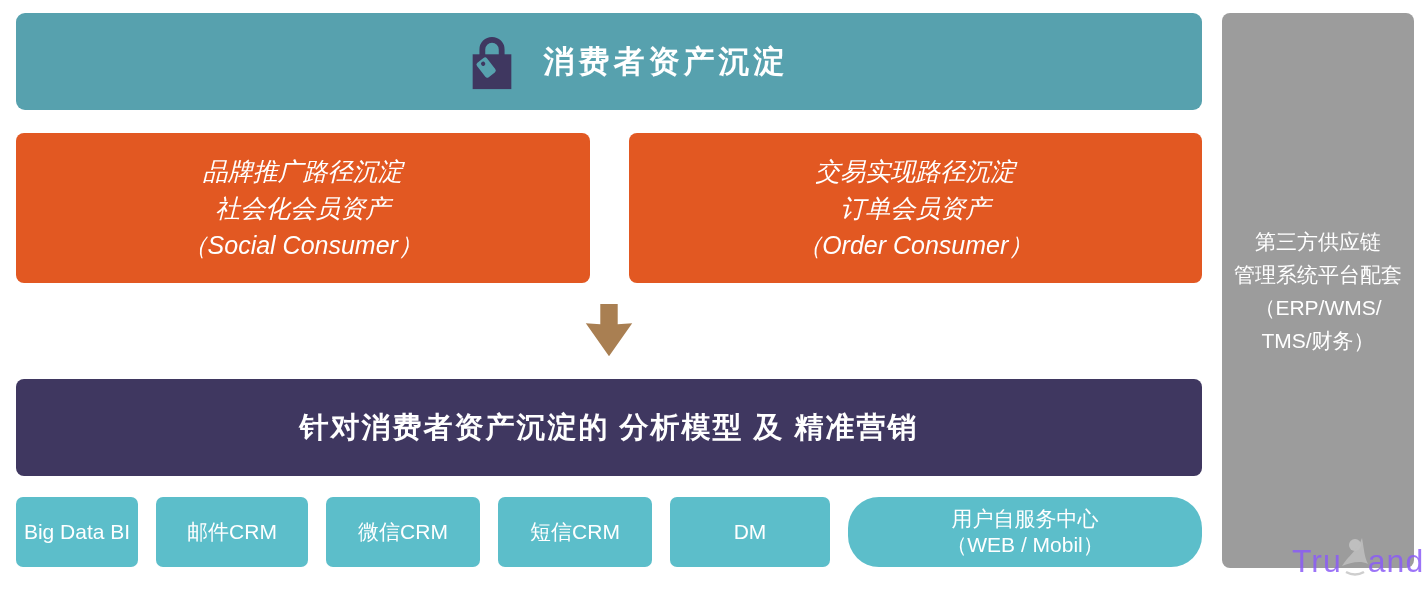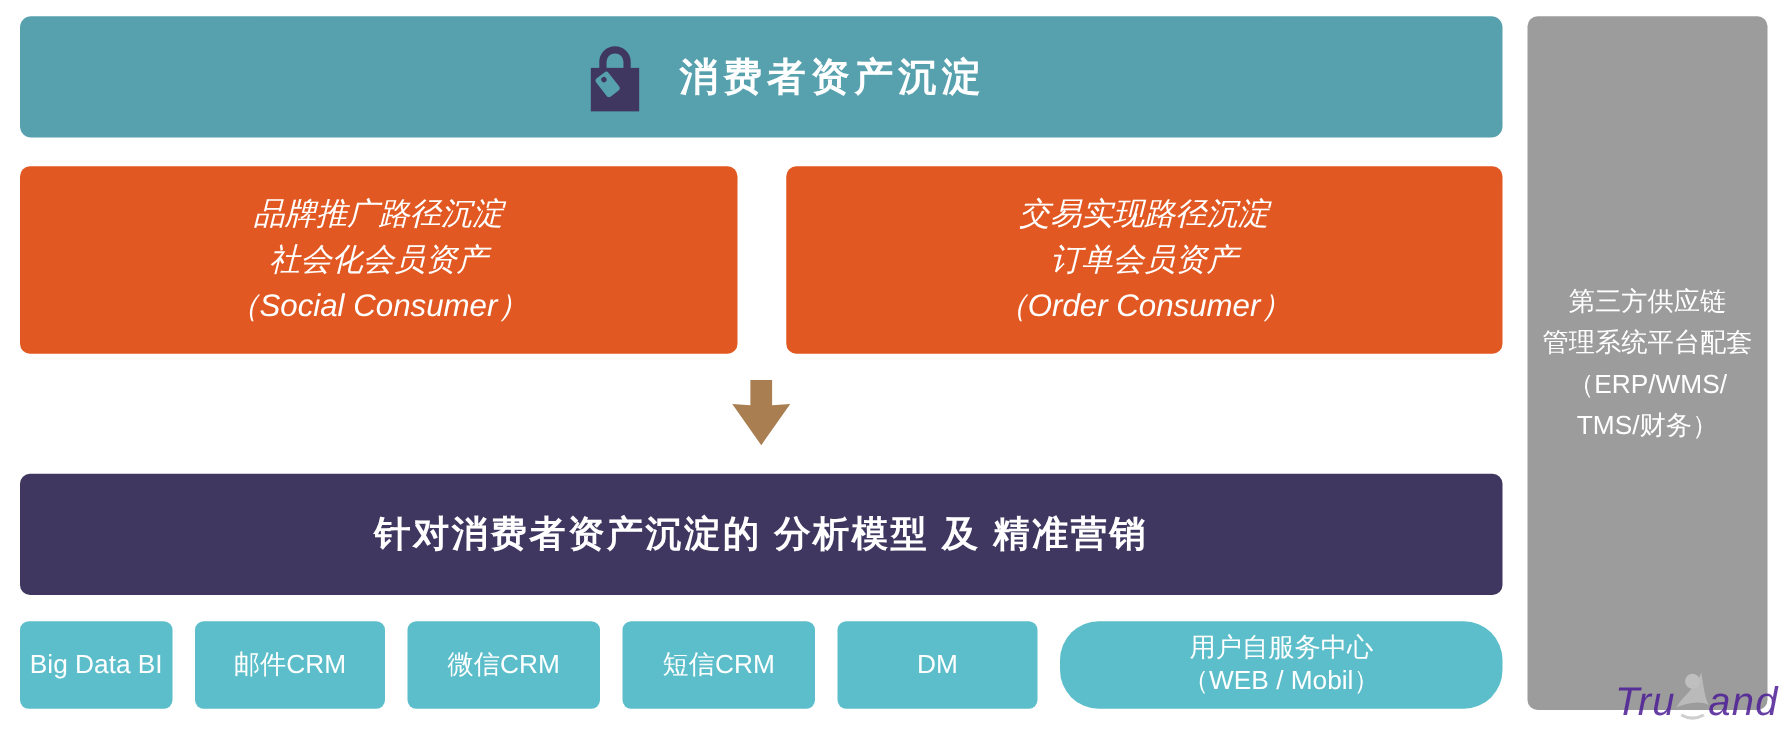--- a/index.html
+++ b/index.html
@@ -62,24 +62,23 @@
   .side-panel{
     position:absolute;left:1222px;top:13px;width:192px;height:555px;
     border-radius:8px;background:#9C9C9C;
     display:flex;flex-direction:column;align-items:center;justify-content:center;
     color:#ffffff;font-size:21px;line-height:33px;text-align:center;
   }
   
   .watermark{
     position:absolute;left:1292px;top:536px;
     display:flex;align-items:flex-end;
-    color:#4c1d95;opacity:.85;
+    color:#8b5cf6;opacity:.85;
     font-size:32px;letter-spacing:1px;
     pointer-events:none;
-    font-style:italic;
   }
   .watermark .wm-figure{width:34px;height:44px;margin:0 -4px;}
   .empty-line:empty{display:none;}
 </style>
 </head>
 <body>
 
 <div class="canvas">
 
   <div class="main">

